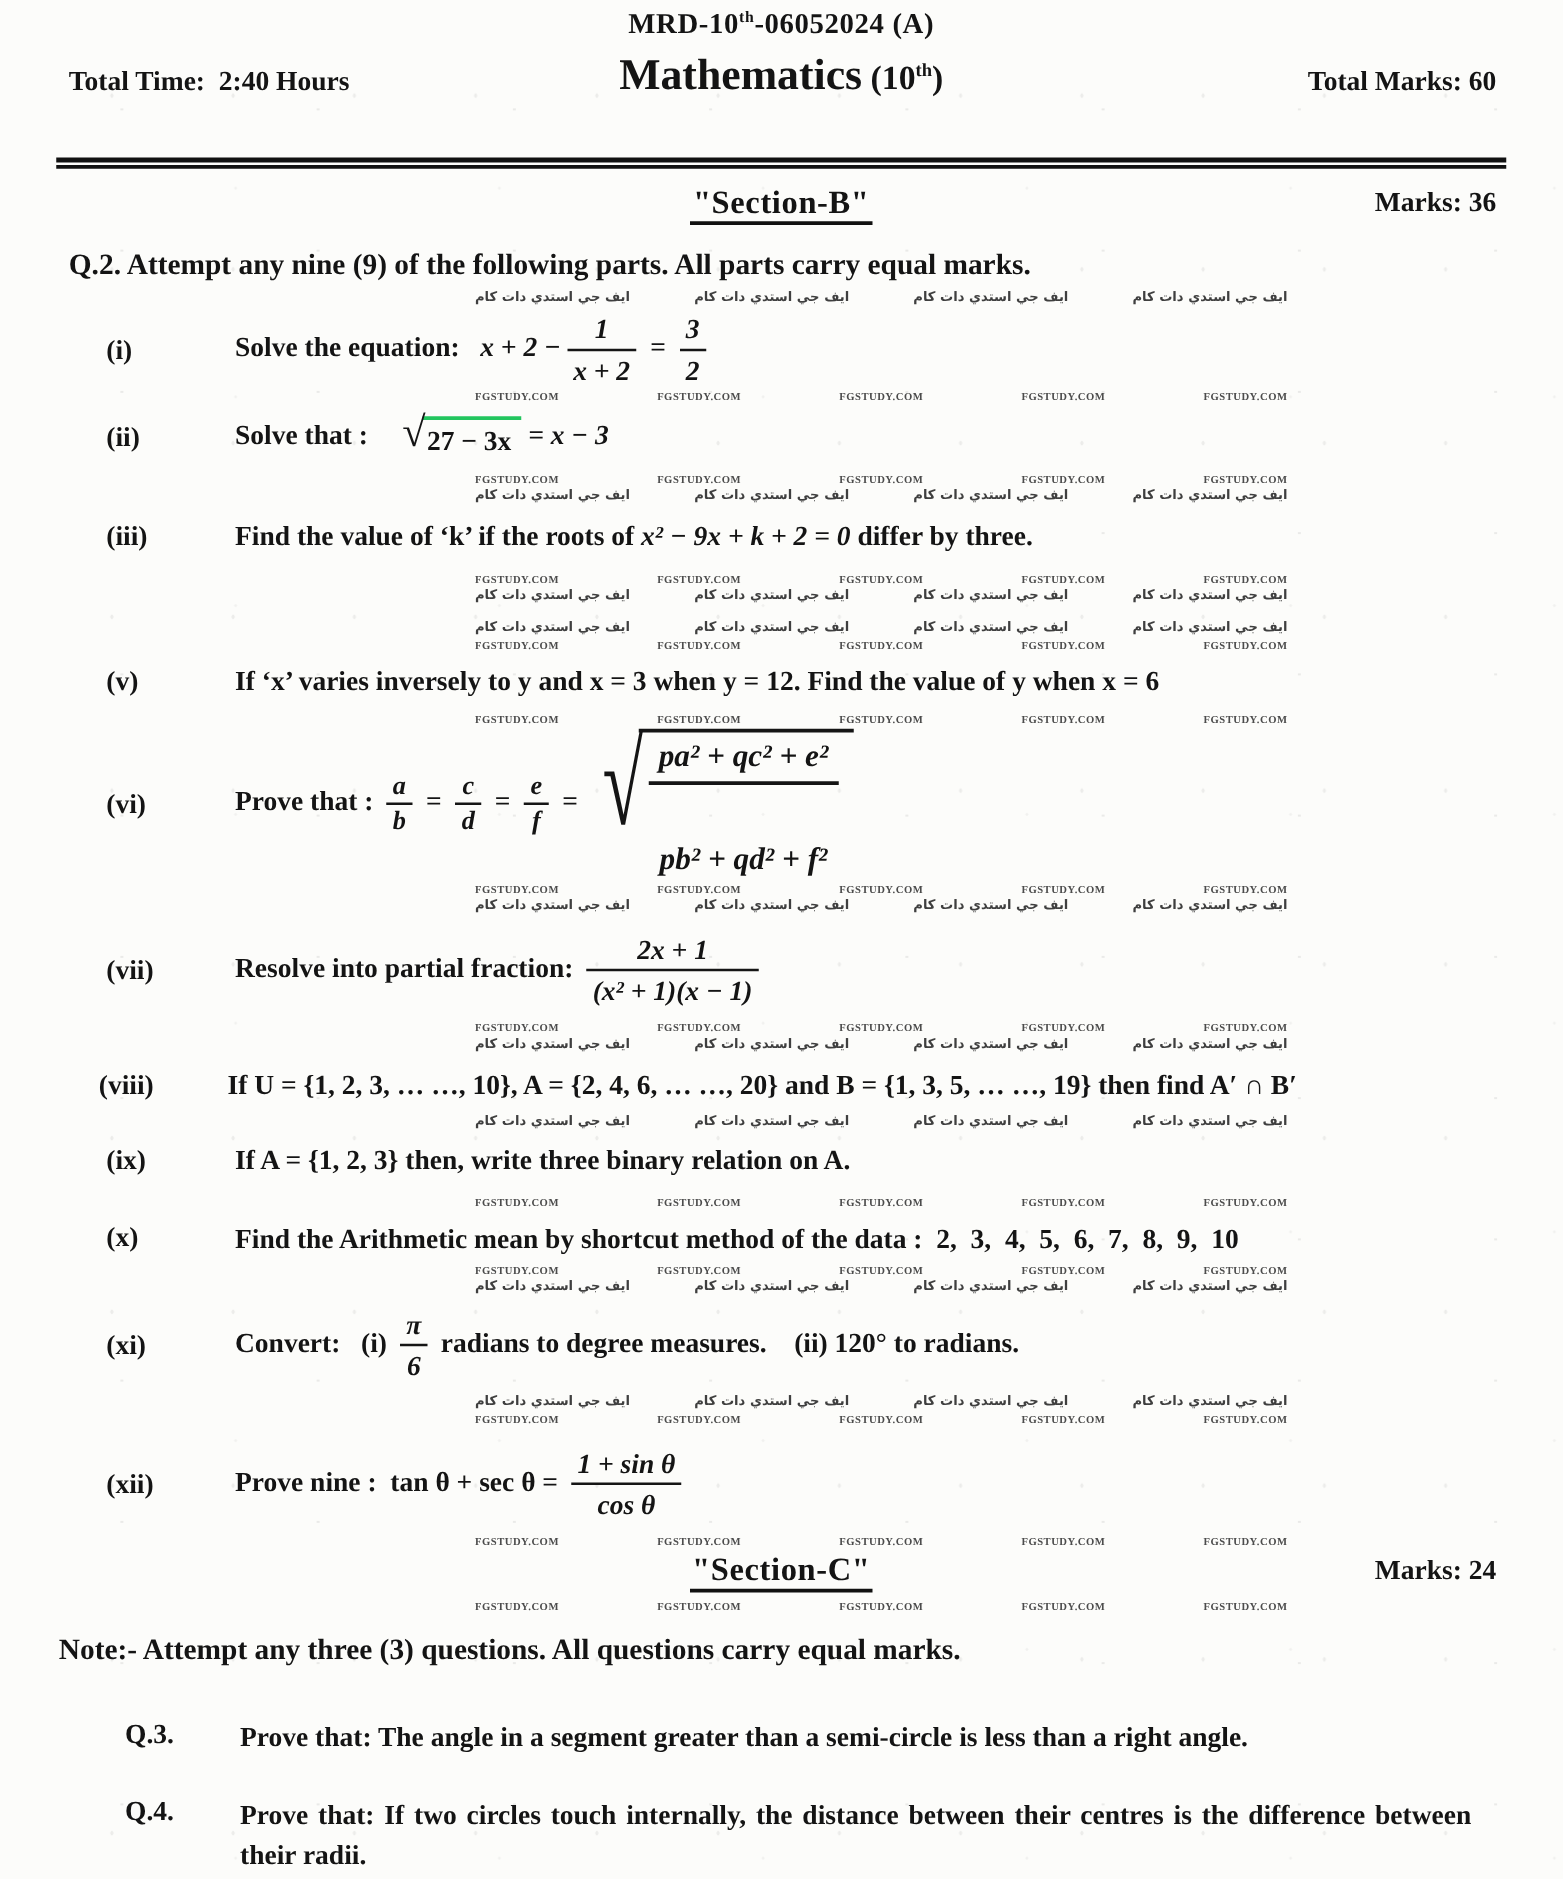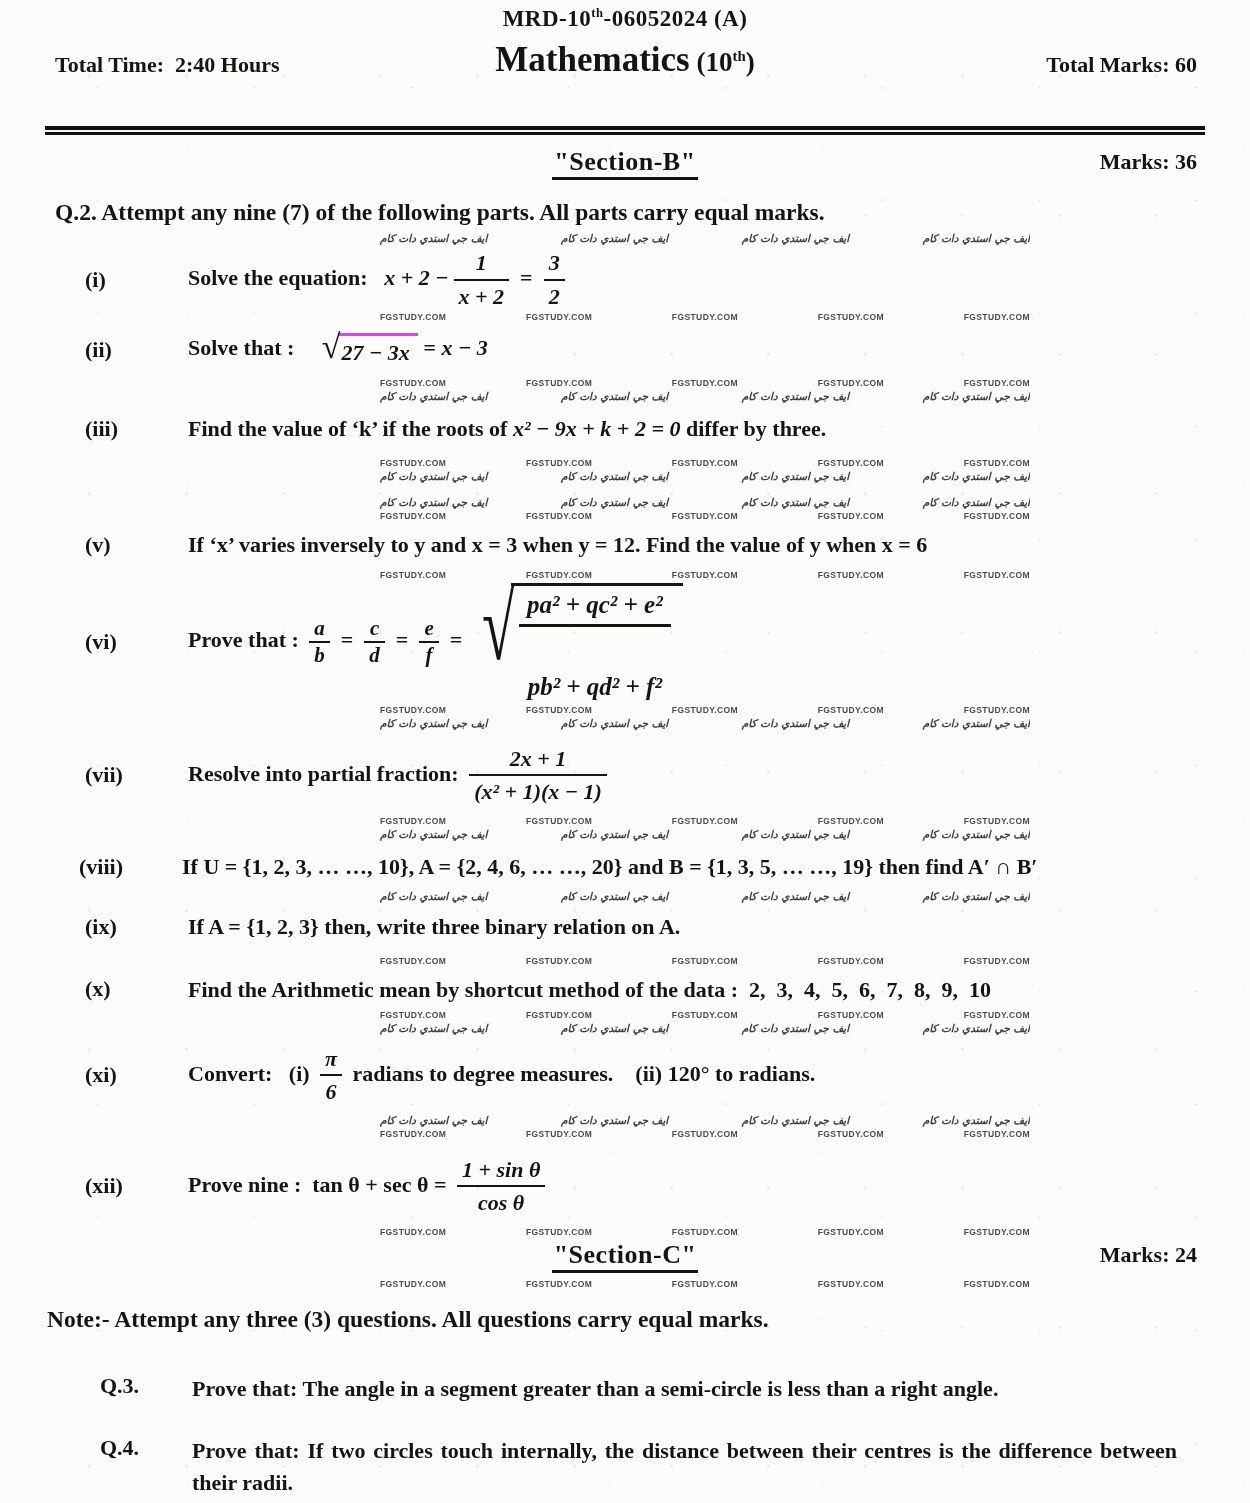--- a/index.html
+++ b/index.html
@@ -36,41 +36,41 @@
     font-size:26px; letter-spacing:0.5px;
   }
   .section-title .underlined { border-bottom:3px solid #111; padding:0 2px 1px 2px; }
   .section-marks { position:absolute; right:8px; top:2px; font-size:22px;text-align:center; }
 
   .q2-heading { margin-top:14px; padding-left:10px; font-size:23.5px; }
 
   
   .wm { margin-left:335px; width:650px; display:flex; justify-content:space-between; pointer-events:none; }
   .wm span { display:inline-block; }
-  .wm-latin { font-family:Liberation Sans, sans-serif; font-size:8.5px; color:#4c4c4c; letter-spacing:0.4px; height:11px; overflow:hidden; }
-  .wm-urdu  { font-family:"DejaVu Sans", sans-serif; font-size:10.5px; color:#3f3f3f; height:14px; overflow:hidden;font-style:italic; }
+  .wm-latin { font-family:Liberation Serif, serif; font-size:8.5px; color:#4c4c4c; letter-spacing:0.4px; height:11px; overflow:hidden; }
+  .wm-urdu  { font-family:"DejaVu Sans", sans-serif; font-size:10.5px; color:#3f3f3f; height:14px; overflow:hidden; }
   .wm.tight { margin-top:1px; margin-bottom:1px; }
 
   
   .part { display:flex; align-items:center; padding-left:40px; }
   .plabel { width:103px; font-size:22px; flex:0 0 103px; }
   .pcontent { flex:1; font-size:22px; line-height:1.35; padding-right:10px; }
   .pre { white-space:pre-wrap; }
   .imath { font-style:italic; }
 
   
   .frac { display:inline-flex; flex-direction:column; vertical-align:middle; text-align:center; margin:0 5px; font-style:italic; }
   .frac .num { border-bottom:2.5px solid #151515; padding:0 5px 1px 5px; }
   .frac .den { padding:1px 5px 0 5px; }
   .frac.small .num, .frac.small .den { font-size:21px; line-height:1.1; }
 
   
   .sqrt { display:inline-flex; align-items:flex-start; vertical-align:middle; }
   .sqrt .rad { font-style:normal; font-size:34px; line-height:1; transform:translateY(-3px); }
-  .sqrt .radicand { border-top:3px solid #d946ef; padding:2px 8px 0 4px; margin-left:-3px; font-style:italic; }
+  .sqrt .radicand { border-top:3px solid #22c55e; padding:2px 8px 0 4px; margin-left:-3px; }
 
   .sqrt-big { display:inline-flex; align-items:flex-start; vertical-align:middle; margin-left:4px; }
   .sqrt-big .rad { font-size:96px; line-height:0.92; font-weight:400; transform:scaleX(0.62); transform-origin:center top; margin-right:-14px; }
   .sqrt-big .radicand { border-top:3.5px solid #151515; padding:5px 12px 0 8px; }
   .frac-big { display:inline-flex; flex-direction:column; text-align:center; font-style:italic;gap:42px; }
   .frac-big .num { border-bottom:3px solid #151515; padding:0 8px 4px 8px; font-size:25px; line-height:1.15; }
   .frac-big .den { padding-top:4px; font-size:25px; line-height:1.15; }
 
   .meq { margin:0 6px; font-style:normal; }
 
@@ -94,21 +94,21 @@
     <div class="total-marks">Total Marks: 60</div>
   </div>
 
   <div class="double-rule"></div>
 
   <div class="section-row">
     <div class="section-title"><span class="underlined">"Section-B"</span></div>
     <div class="section-marks">Marks: 36</div>
   </div>
 
-  <div class="q2-heading">Q.2. Attempt any nine (7) of the following parts. All parts carry equal marks.</div>
+  <div class="q2-heading">Q.2. Attempt any nine (9) of the following parts. All parts carry equal marks.</div>
 
   <div class="wm wm-urdu tight" style="margin-top:6px;">
       <span>ايف جي استدي دات كام</span>
       <span>ايف جي استدي دات كام</span>
       <span>ايف جي استدي دات كام</span>
       <span>ايف جي استدي دات كام</span>
     </div>
 
   <div class="part" style="margin-top:2px; min-height:62px;">
     <div class="plabel">(i)</div>

